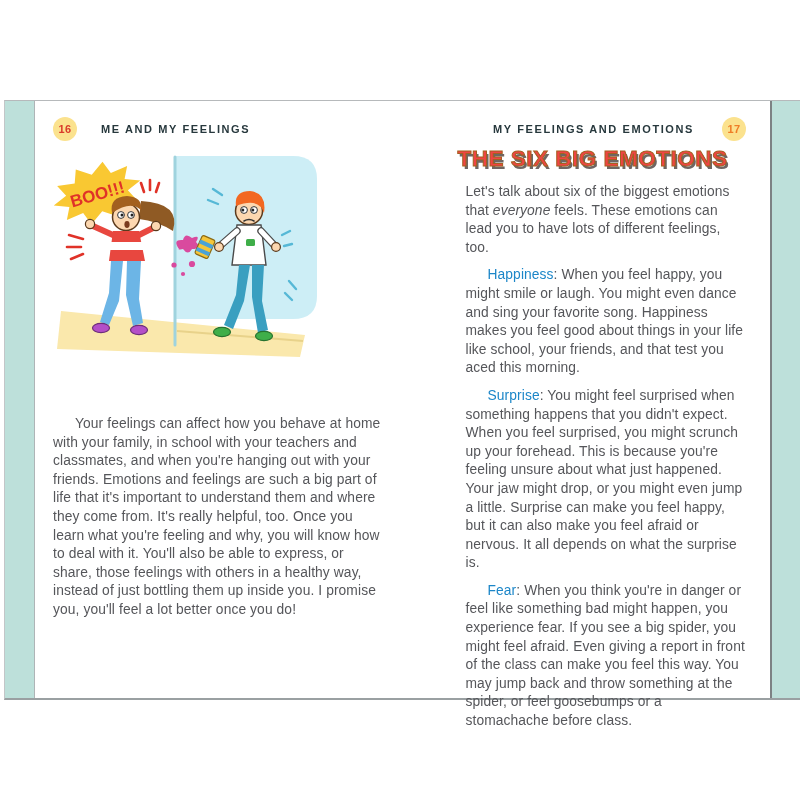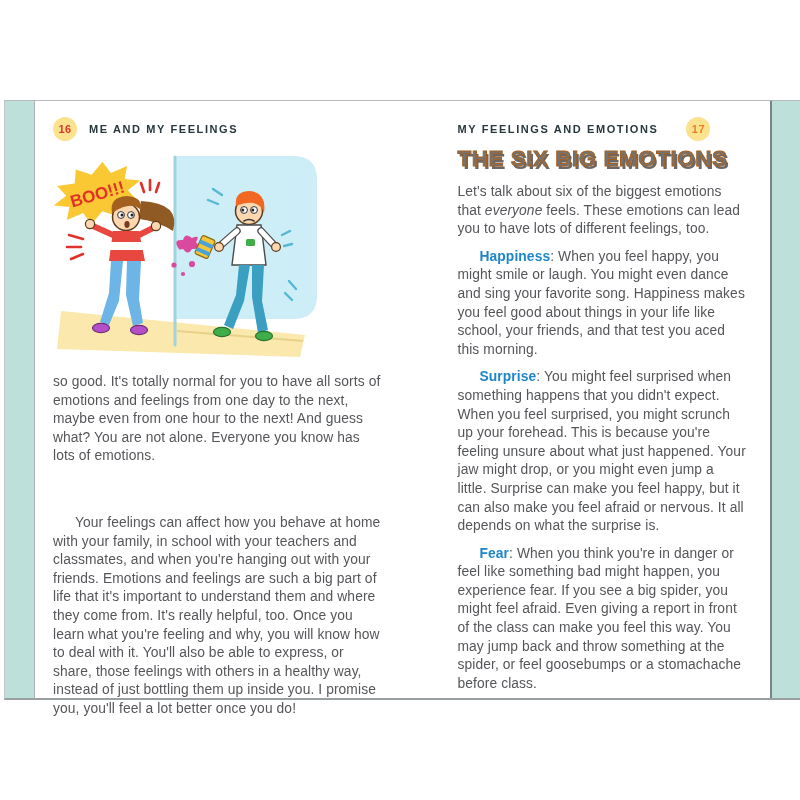--- a/index.html
+++ b/index.html
@@ -18,45 +18,45 @@
   .cover-strip.right { border-left: 2px solid #7d8284; }
 
   .spread { flex: 1; display: flex; background: #ffffff; }
 
   .page { position: relative; height: 100%; }
   .left-page  { width: 50%; padding: 16px 18px 0 18px; }
   .right-page { width: 50%; padding: 16px 24px 0 55px; }
 
   
   .page-header { display: flex; align-items: center; height: 24px; }
-  .page-header.right { }
+  .page-header.right { justify-content: flex-end; }
   .pagenum { display: inline-flex; align-items: center; justify-content: center;
              width: 24px; height: 24px; border-radius: 50%; background: #fbe28e;
              font-size: 11px; font-weight: bold; letter-spacing: .5px; }
-  .pagenum.red    { color: #d93a2b; margin-right: 12px; }
+  .pagenum.red    { color: #d93a2b; margin-right: 24px; }
   .pagenum.orange { color: #ef7d26; margin-left: 28px; }
   .running-head { font-size: 11px; font-weight: bold; letter-spacing: 1.6px;
                   color: #27383d; }
 
   
   .illustration { margin-top: 12px; height: 214px; }
   .illustration svg { display: block; margin: 0 auto; }
 
   .body-text { font-size: 13.8px; line-height: 18.6px; color: #55565a;
                letter-spacing: .1px; }
   .left-page .body-text.first { margin-top: 6px; }
   .left-page .body-text.indent { text-indent: 22px; margin-top: 48px; }
 
   
   .chapter-title { margin: 4px 0 10px 0; font-size: 22.5px; line-height: 28px;
-                   font-weight: bold; letter-spacing: .5px; color: #737373;
+                   font-weight: bold; letter-spacing: .5px; color: #ef4444;
                    -webkit-text-stroke: 1px #a5601f;
                    text-shadow: 2px 3px 0 #6e6663; white-space: nowrap; }
-  .body-text.para { margin-bottom: 9px; }
-  .emotion-label { font-weight: bold; color: #1c86c8; padding-left: 22px; }
+  .body-text.para { margin-bottom: 9px; margin-left: 8px; }
+  .emotion-label { font-weight: normal; color: #1c86c8; padding-left: 22px; }
   em { font-style: italic; }
 </style>
 </head>
 <body>
 
 <div class="stage">
   <div class="book">
     <div class="cover-strip left"></div>
 
     <div class="spread">
@@ -151,21 +151,20 @@
               <line x1="160" y1="36" x2="169" y2="42"></line>
               <line x1="155" y1="47" x2="165" y2="51"></line>
               <line x1="229" y1="82" x2="237" y2="78"></line>
               <line x1="231" y1="93" x2="239" y2="91"></line>
               <line x1="236" y1="128" x2="243" y2="136"></line>
               <line x1="232" y1="140" x2="239" y2="147"></line>
             </g>
           </svg>
         </div>
 
-        <p class="body-text first">so good. It's totally normal for you to have all sorts of emotions and feelings from one day to the next, maybe even from one hour to the next! And guess what? You are not alone. Everyone you know has lots of emotions.</p>
         <p class="body-text indent">Your feelings can affect how you behave at home with your family, in school with your teachers and classmates, and when you're hanging out with your friends. Emotions and feelings are such a big part of life that it's important to understand them and where they come from. It's really helpful, too. Once you learn what you're feeling and why, you will know how to deal with it. You'll also be able to express, or share, those feelings with others in a healthy way, instead of just bottling them up inside you. I promise you, you'll feel a lot better once you do!</p>
       </section>
 
       <section class="page right-page">
         <header class="page-header right">
           <span class="running-head">MY FEELINGS AND EMOTIONS</span>
           <span class="pagenum orange">17</span>
         </header>
 
         <h1 class="chapter-title">THE SIX BIG EMOTIONS</h1>

